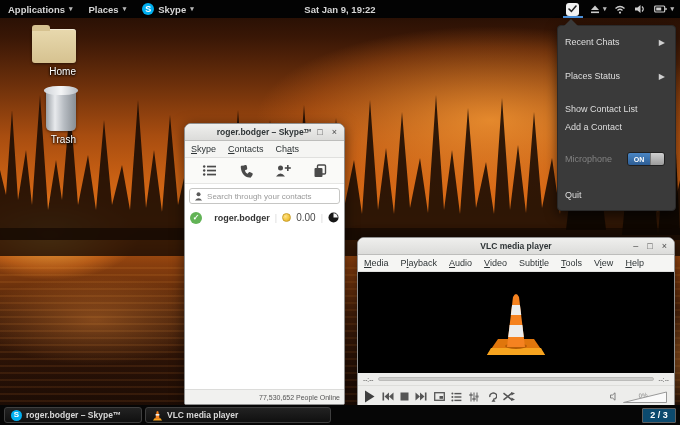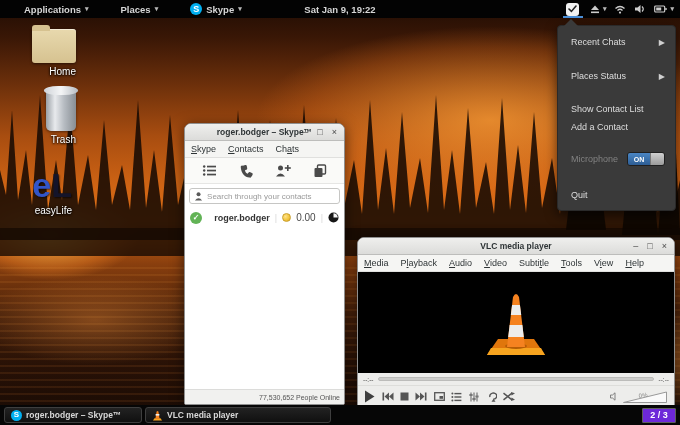--- a/index.html
+++ b/index.html
@@ -17,21 +17,21 @@
       linear-gradient(180deg,#1c0b03 0%, #3a1706 9%, #6d300b 20%, #a84d10 32%, #cf6414 44%, #d96c15 52%, #8a3f0e 62%, #46200a 74%, #281106 86%, #160a04 100%);
   }
   .water-streaks { position:absolute; left:0; right:0; top:262px; height:143px;
     background:repeating-linear-gradient(180deg, transparent 0 5px, rgba(255,140,50,.10) 5px 7px);
     mix-blend-mode:screen; }
   .silhouette { position:absolute; top:0; left:0; }
 
   
   .topbar { position:absolute; top:0; left:0; width:680px; height:18px; background:#030303;
     display:flex; align-items:center; color:#d6d6d6; font-size:9.5px; font-weight:bold; z-index:40; }
-  .tb-item { display:flex; align-items:center; gap:4px; padding:0 8px; height:100%; cursor:default;margin-left:16px; }
+  .tb-item { display:flex; align-items:center; gap:4px; padding:0 8px; height:100%; cursor:default; }
   .tb-caret { font-size:7px; color:#b8b8b8; }
   .tb-clock { position:absolute; left:50%; transform:translateX(-50%); font-weight:bold; }
   .tb-right { margin-left:auto; display:flex; align-items:center; height:100%; }
   .skype-logo { width:12px; height:12px; border-radius:6px; background:#00aff0; color:#fff;
     font-size:9px; font-weight:bold; display:flex; align-items:center; justify-content:center; line-height:1; }
   .tray-skype { position:relative; width:26px; height:18px; display:flex; align-items:center; justify-content:center; }
   .tray-skype .sq { width:13px; height:13px; background:#f2f2f2; border-radius:3px; display:flex; align-items:center; justify-content:center; }
   .tray-skype .underline { position:absolute; bottom:0; left:3px; right:3px; height:2px; background:#4a90d9; }
   .tray-ico { display:flex; align-items:center; justify-content:center; padding:0 4px; height:100%; }
 
@@ -89,39 +89,39 @@
   .vlc-controls { height:22px; background:#ededeb; border-top:1px solid #ddddda; display:flex; align-items:center; padding:0 6px; gap:7px; flex:none; }
   .vlc-group { display:flex; align-items:center; gap:6px; }
   .vlc-spacer { flex:1; }
   .vol { display:flex; align-items:center; gap:3px; }
 
   
   .tray-menu { position:absolute; left:557px; top:25px; width:119px; height:186px; background:#3a3a3a;
     border:1px solid #2a2a2a; border-radius:4px; box-shadow:0 4px 12px rgba(0,0,0,.6); z-index:50;
     color:#dedede; font-size:9px; }
   .tray-menu:before { content:""; position:absolute; top:-7px; left:6px; border:7px solid transparent; border-bottom-color:#3a3a3a; border-top:none; }
-  .tm-item { position:absolute; left:0; right:0; height:18px; display:flex; align-items:center; padding:0 10px 0 13px; cursor:default; }
+  .tm-item { position:absolute; left:0; right:0; height:18px; display:flex; align-items:center; padding:0 10px 0 7px; cursor:default; }
   .tm-arrow { margin-left:auto; font-size:8px; color:#cfcfcf; }
   .tm-disabled { color:#828282; }
   .toggle { margin-left:auto; width:38px; height:14px; border-radius:3px; overflow:hidden; display:flex; border:1px solid #1f1f1f; }
   .toggle .on { width:22px; background:linear-gradient(180deg,#4a86c4,#2d5d94); color:#fff; font-size:7px; font-weight:bold;
     display:flex; align-items:center; justify-content:center; }
   .toggle .knob { flex:1; background:linear-gradient(180deg,#cfcfcf,#9b9b9b); border-left:1px solid #777; }
 
   
   .taskbar { position:absolute; left:0; bottom:0; width:680px; height:20px; background:#060606; z-index:60;
     display:flex; align-items:center; padding:0 4px; gap:3px; }
   .task-btn { height:16px; display:flex; align-items:center; gap:4px; padding:0 6px;
     background:linear-gradient(180deg,#222,#101010); border:1px solid #3e3e3e; border-radius:3px;
     color:#d8d8d8; font-size:8.5px; font-weight:bold; cursor:default; }
   .task-btn.skype { width:138px; }
   .task-btn.vlc { width:186px; }
   .mini-skype { width:11px; height:11px; border-radius:50%; background:#00aff0; color:#fff; font-size:8px; font-weight:bold;
     display:flex; align-items:center; justify-content:center; flex:none; line-height:1; }
-  .workspace { margin-left:auto; width:34px; height:15px; background:#6d28d9; border:1px solid #5e5e5e; border-radius:1px;
+  .workspace { margin-left:auto; width:34px; height:15px; background:#0c4a6e; border:1px solid #5e5e5e; border-radius:1px;
     color:#fff; font-size:9px; font-weight:bold; display:flex; align-items:center; justify-content:center; }
 
   .ico { display:inline-flex; align-items:center; justify-content:center; }
 </style>
 </head>
 <body>
 
 <div class="screen">
 
   <div class="wallpaper"></div>
@@ -189,24 +189,20 @@
     </div>
   </div>
 
   <div class="desk-icon" style="left:12px; top:29px;">
     <div class="folder"></div>
     <div class="desk-label">Home</div>
   </div>
   <div class="desk-icon" style="left:12px; top:91px;">
     <div class="trash-can"></div>
     <div class="desk-label">Trash</div>
-  </div>
-  <div class="desk-icon" style="left:8px; top:168px;">
-    <div class="el-logo"><span class="el-e">e</span><span class="el-l">L</span></div>
-    <div class="desk-label">easyLife</div>
   </div>
 
   <div class="tray-menu">
     <div class="tm-item" style="top:7px">
       <span>Recent Chats</span>
       <span class="tm-arrow">▶</span>
     </div>
     <div class="tm-item" style="top:41px">
       <span>Places Status</span>
       <span class="tm-arrow">▶</span>

